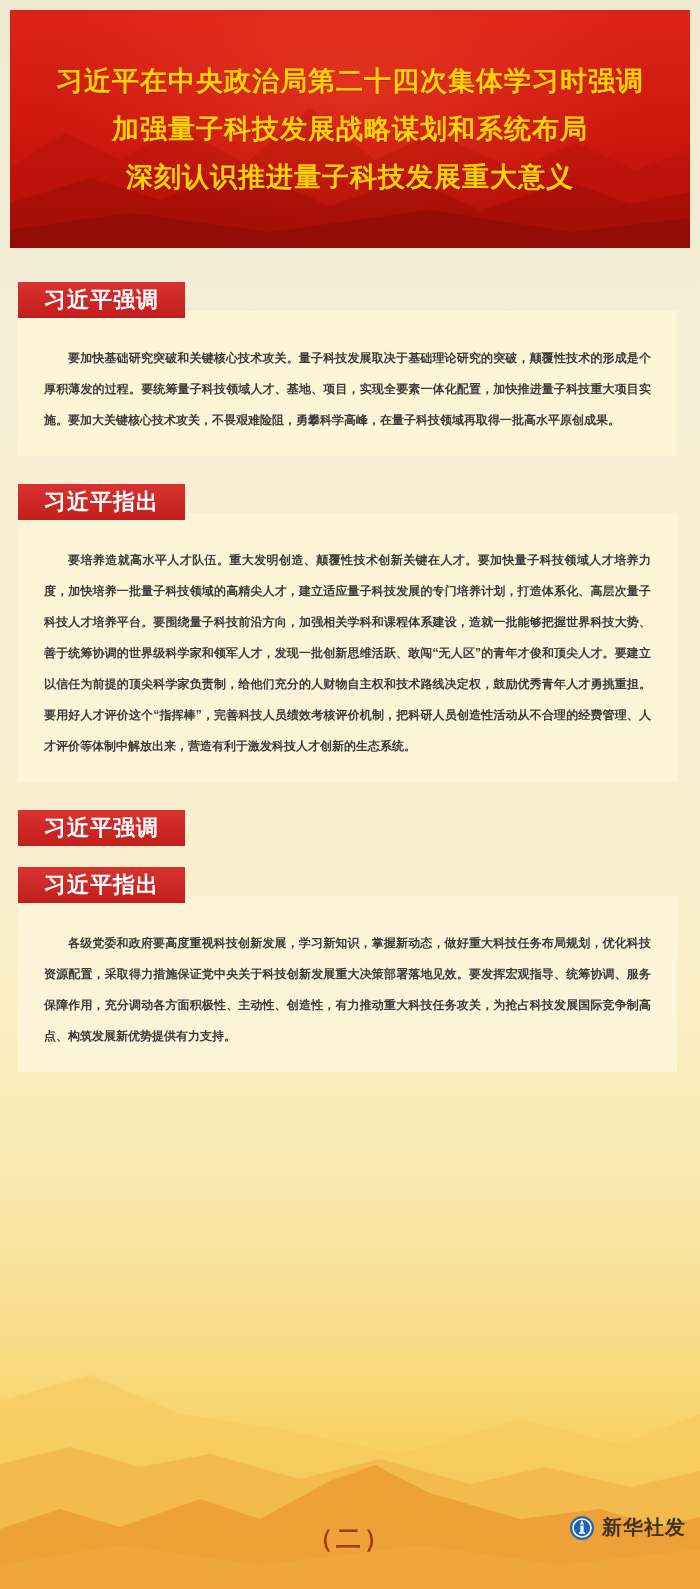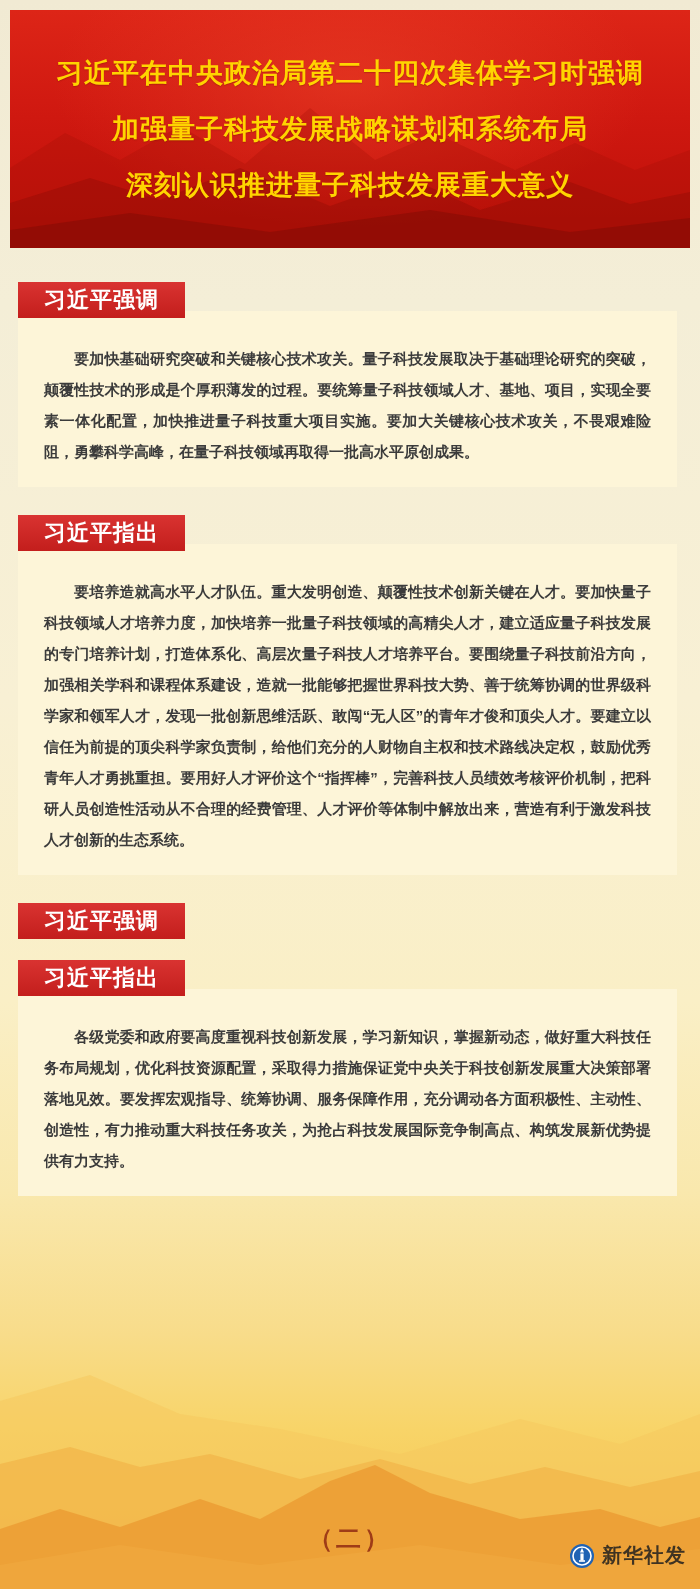--- a/index.html
+++ b/index.html
@@ -15,52 +15,52 @@
     position:relative;margin:10px;height:238px;
     background:
       radial-gradient(ellipse at 50% 30%, rgba(236,66,40,.55) 0%, rgba(236,66,40,0) 62%),
       linear-gradient(180deg,#dd2517 0%,#cf1810 45%,#bd0f08 100%);
     overflow:hidden;
   }
   .banner-mtns{position:absolute;left:0;bottom:0;width:100%;height:150px;display:block;}
   .banner-text{
     position:relative;z-index:2;height:100%;
     display:flex;flex-direction:column;justify-content:center;align-items:center;
-    row-gap:27px;
+    row-gap:19px;
   }
   .title-line{
     color:#ffd400;font-size:27px;font-weight:bold;letter-spacing:1px;
     line-height:29px;white-space:nowrap;
     text-shadow:0 1px 1px rgba(120,20,0,.35);
   }
   
   .block{position:relative;z-index:2;margin:28px 23px 0 18px;}
   .block.first{margin-top:34px;}
   .badge{
     position:relative;z-index:3;display:inline-block;margin-bottom:-13px;
     background:linear-gradient(180deg,#d93331 0%,#c31e1c 100%);
     color:#ffffff;font-size:22px;font-weight:bold;line-height:25px;
     padding:5px 26px 6px;letter-spacing:1px;
   }
   .box{
     background:#fdf5d8;
     padding:32px 26px 20px;
   }
   .body-text{
-    margin:0;color:#3b3b3b;font-size:15px;line-height:31px;font-weight:bold;
+    margin:0;color:#3b3b3b;font-size:12px;line-height:31px;font-weight:bold;
     text-align:justify;text-indent:2em;letter-spacing:0;
   }
   
   .footer-mtns{position:absolute;left:0;bottom:0;width:700px;height:230px;display:block;z-index:1;}
   .page-number{
     position:absolute;z-index:4;bottom:34px;left:50%;transform:translateX(-50%);
     color:#9f3c17;font-size:25px;font-weight:bold;letter-spacing:3px;white-space:nowrap;
   }
   .credit{
-    position:absolute;z-index:4;right:14px;bottom:20px;
+    position:absolute;z-index:4;right:14px;bottom:48px;
     display:flex;align-items:center;gap:8px;
   }
   .credit-label{color:#3f3322;font-size:20px;font-weight:bold;letter-spacing:1px;}
   .logo-icon{display:block;width:24px;height:24px;}
 </style>
 </head>
 <body>
 
 <div id="page">
 

